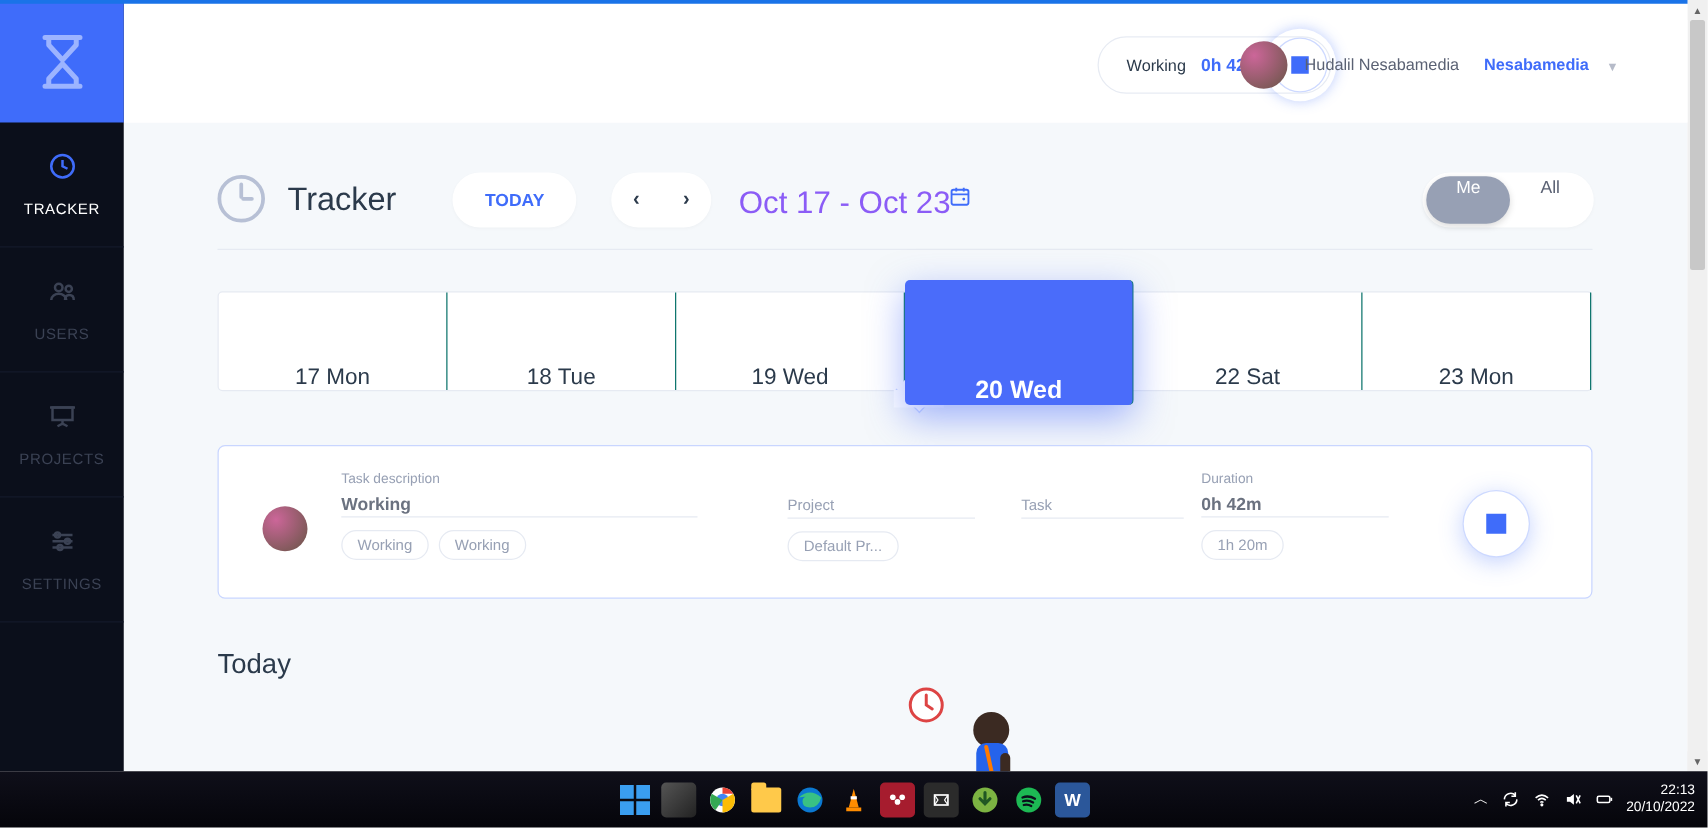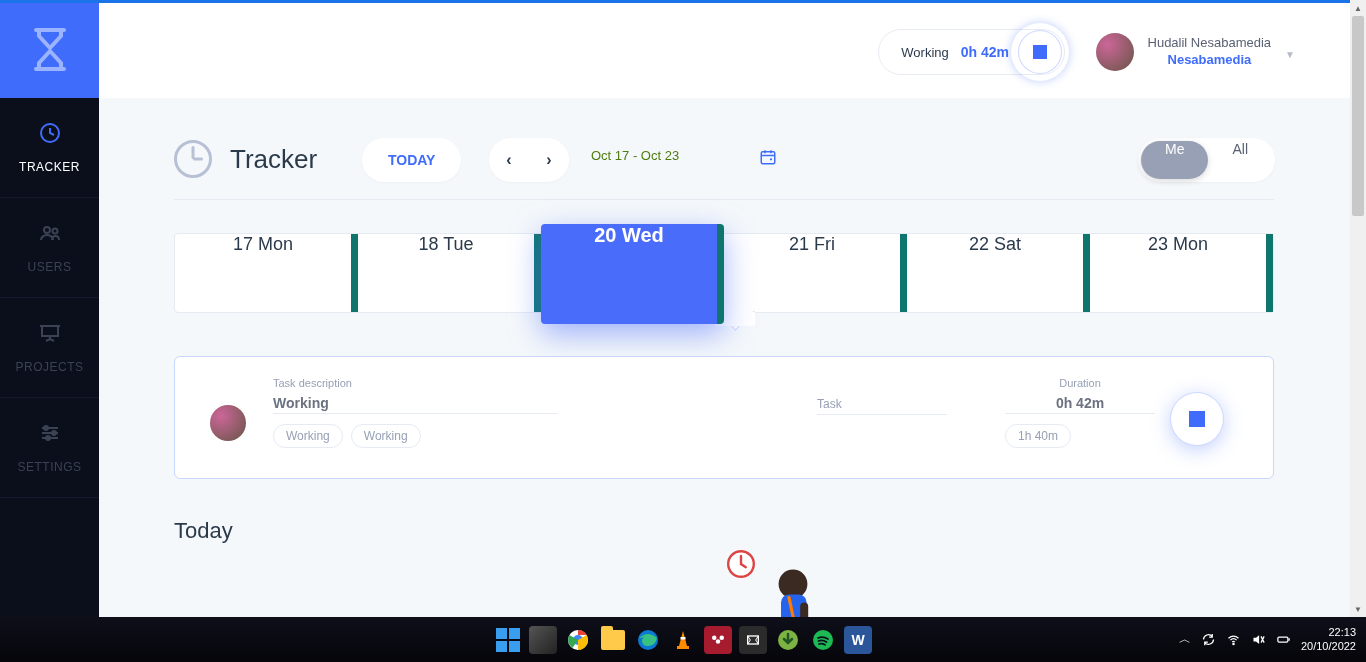--- a/index.html
+++ b/index.html
@@ -20,67 +20,67 @@
   
   #header { position:absolute; left:99px; top:3px; width:1251px; height:95px; background:#fff; z-index:5; }
   #timer-pill { position:absolute; right:285px; top:26px; height:46px; border:1px solid #e7ebf3; border-radius:30px; display:flex; align-items:center; padding:0 55px 0 22px; gap:12px; }
   #timer-pill .status { color:#2b3a4b; font-size:13px; }
   #timer-pill .time { color:#3f6cfa; font-weight:700; font-size:14px; }
   #header-stop { position:absolute; right:289px; top:28px; width:42px; height:42px; border-radius:50%; background:#fff; display:flex; align-items:center; justify-content:center; box-shadow:0 0 0 1px #cdd9ff; cursor:pointer; }
   #header-stop:after { content:""; position:absolute; inset:-8px; border-radius:50%; box-shadow:0 0 10px rgba(63,108,250,.35); pointer-events:none; }
   #header-stop .sq { width:14px; height:14px; background:#3f6cfa; }
   #user-block { position:absolute; right:55px; top:30px; display:flex; align-items:center; gap:14px; cursor:pointer; }
   #user-block .avatar { width:38px; height:38px; border-radius:50%; background:radial-gradient(circle at 30% 30%,#c69,#654);}
-  #user-block .names { display:flex; flex-direction:column; line-height:1.3; }
+  #user-block .names { display:flex; line-height:1.3; }
   #user-block .fullname { color:#5a6173; font-size:13px; }
   #user-block .company { color:#3f6cfa; font-weight:700; font-size:13px;padding-left:20px; }
   #user-block .caret { color:#b6bbc9; font-size:10px; transform:translateY(2px); }
 
   
   #content { position:absolute; left:99px; top:98px; width:1251px; height:519px; background:#f5f8fb; overflow:hidden; }
 
   #title-row { position:absolute; left:75px; top:42px; display:flex; align-items:center; gap:18px; }
   #title-row .clock-ic { width:38px; height:38px; border:3px solid #b7c0d5; border-radius:50%; position:relative; }
   #title-row .clock-ic:before { content:""; position:absolute; left:50%; top:50%; width:3px; height:13px; background:#b7c0d5; transform-origin:bottom; transform:translate(-50%,-100%); border-radius:2px;}
   #title-row .clock-ic:after { content:""; position:absolute; left:50%; top:50%; width:10px; height:3px; background:#b7c0d5; transform:translate(0,-50%); border-radius:2px;}
   #title-row h1 { font-size:26px; color:#2b3a4b; font-weight:500; }
 
   #today-btn { position:absolute; left:263px; top:40px; height:44px; padding:0 26px; background:#fff; border-radius:30px; display:flex; align-items:center; color:#3f6cfa; font-weight:700; font-size:14px; cursor:pointer; box-shadow:0 1px 3px rgba(0,0,0,.03);}
 
   #nav-arrows { position:absolute; left:390px; top:40px; height:44px; display:flex; background:#fff; border-radius:30px; box-shadow:0 1px 3px rgba(0,0,0,.03);}
   #nav-arrows .arrow { width:40px; display:flex; align-items:center; justify-content:center; cursor:pointer; color:#2b3a4b; font-weight:700;}
-  #date-range { position:absolute; left:492px; top:50px; font-size:13px; color:#4d7c0f; }
+  #date-range { position:absolute; left:492px; top:50px; font-size:25px; color:#8b5cf6; }
   #cal-ic { position:absolute; left:660px; top:50px; cursor:pointer; }
   #cal-ic svg { width:18px; height:18px; stroke:#3f6cfa; fill:none; stroke-width:2;}
 
   #me-all { position:absolute; right:75px; top:40px; height:44px; background:#fff; border-radius:30px; display:flex; align-items:center; padding:3px; box-shadow:0 1px 3px rgba(0,0,0,.03);}
   #me-all .seg { height:38px; padding:0 24px; border-radius:30px; display:flex; align-items:flex-start; font-size:14px; cursor:pointer; color:#5a6173;}
   #me-all .seg.active { background:#97a0b4; color:#fff; box-shadow:0 2px 6px rgba(0,0,0,.15);}
 
   #divider1 { position:absolute; left:75px; top:101px; width:1100px; height:1px; background:#e6eaf2; }
 
   
   #days { position:absolute; left:75px; top:135px; width:1100px; height:80px; display:flex; border:1px solid #e6eaf2; border-radius:4px; background:#fff; }
   #days:before { content:""; position:absolute; left:547px; bottom:-13px; width:26px; height:26px; background:#fff; border:1px solid #c9d6ff; transform:rotate(45deg); border-top:none; border-left:none; z-index:1;}
-  .day { flex:1; display:flex; align-items:flex-start; justify-content:center; font-size:18px; color:#2b3a4b; border-right:7px solid #0f766e; cursor:pointer;}
+  .day { flex:1; display:flex; align-items:flex-end; justify-content:center; font-size:18px; color:#2b3a4b; border-right:1px solid #0f766e; cursor:pointer;}
   .day:last-child { border-right:none;}
   .day.active { background:#4a6cfa; color:#fff; font-weight:700; font-size:20px; border-radius:4px; position:relative; z-index:3; height:100px; margin-top:-10px; box-shadow:0 10px 30px rgba(74,108,250,.5);}
   #days-pointer-cover { position:absolute; left:540px; bottom:-14px; width:40px; height:14px; background:#fff; z-index:2;}
 
   
   #card { position:absolute; left:75px; top:258px; width:1100px; height:123px; background:#fff; border:1px solid #c9d6ff; border-radius:6px; z-index:3;}
   #card .avatar2 { position:absolute; left:35px; top:48px; width:36px; height:36px; border-radius:50%; background:radial-gradient(circle at 30% 30%,#c69,#654);}
   .field-label { font-size:11px; color:#97a0b4; }
   .field-input { color:#5a6173; font-size:14px; padding:2px 0; border-bottom:1px solid #e6eaf2; margin-top:4px; }
   .chips { margin-top:10px; display:flex; gap:8px; }
   .chip { height:24px; padding:0 12px; border:1px solid #e6eaf2; border-radius:14px; font-size:12px; color:#97a0b4; display:flex; align-items:center; cursor:pointer;}
   #task-block { position:absolute; left:98px; top:20px; width:285px;}
   #proj-block { position:absolute; left:455px; top:40px; width:150px;}
   #tags-block { position:absolute; left:642px; top:40px; width:130px;}
-  #dur-block  { position:absolute; left:830px; top:20px; width:150px;text-align:center;}
+  #dur-block  { position:absolute; left:786px; top:20px; width:150px;}
   #proj-block .field-label, #tags-block .field-label { color:#97a0b4; font-size:12px; }
   #proj-block .line, #tags-block .line { margin-top:2px; border-bottom:1px solid #e6eaf2; height:2px;}
   #card-stop { position:absolute; right:50px; top:36px; width:52px; height:52px; border-radius:50%; background:#fff; display:flex; align-items:center; justify-content:center; cursor:pointer; box-shadow:0 0 0 1px #cdd9ff, 0 4px 20px rgba(63,108,250,.35);}
   #card-stop .sq { width:16px; height:16px; background:#3f6cfa;}
 
   #today-h { position:absolute; left:75px; top:420px; font-size:22px; color:#2b3a4b; font-weight:500;}
   
   #illustration { position:absolute; left:590px; top:450px; width:200px; height:120px; pointer-events:none;}
 
   
@@ -192,25 +192,25 @@
   </div>
   <div id="divider1"></div>
 
   <div id="days">
     <div class="day">
         <span>17 Mon</span>
       </div>
     <div class="day">
         <span>18 Tue</span>
       </div>
+    <div class="day">
+        <span>19 Wed</span>
+      </div>
     <div class="day active">
         <span>20 Wed</span>
-      </div>
-    <div class="day">
-        <span>21 Fri</span>
       </div>
     <div class="day">
         <span>22 Sat</span>
       </div>
     <div class="day">
         <span>23 Mon</span>
       </div>
     <div id="days-pointer-cover"></div>
   </div>
 
@@ -221,30 +221,39 @@
       <div class="field-input" style="font-weight:600;color:#6b7280;">Working</div>
       <div class="chips">
         <div class="chip">
             <span>Working</span>
           </div>
         <div class="chip">
             <span>Working</span>
           </div>
       </div>
     </div>
+    <div id="proj-block">
+      <div class="field-label">Project</div>
+      <div class="line"></div>
+      <div class="chips">
+        <div class="chip">
+            <span>Default Pr...</span>
+          </div>
+      </div>
+    </div>
     <div id="tags-block">
       <div class="field-label">Task</div>
       <div class="line"></div>
     </div>
     <div id="dur-block">
       <div class="field-label">Duration</div>
       <div class="field-input" style="font-weight:600;color:#6b7280;">0h 42m</div>
       <div class="chips">
         <div class="chip">
-            <span>1h 40m</span>
+            <span>1h 20m</span>
           </div>
       </div>
     </div>
     <div id="card-stop">
       <div class="sq"></div>
     </div>
   </div>
 
   <div id="today-h">Today</div>
 

